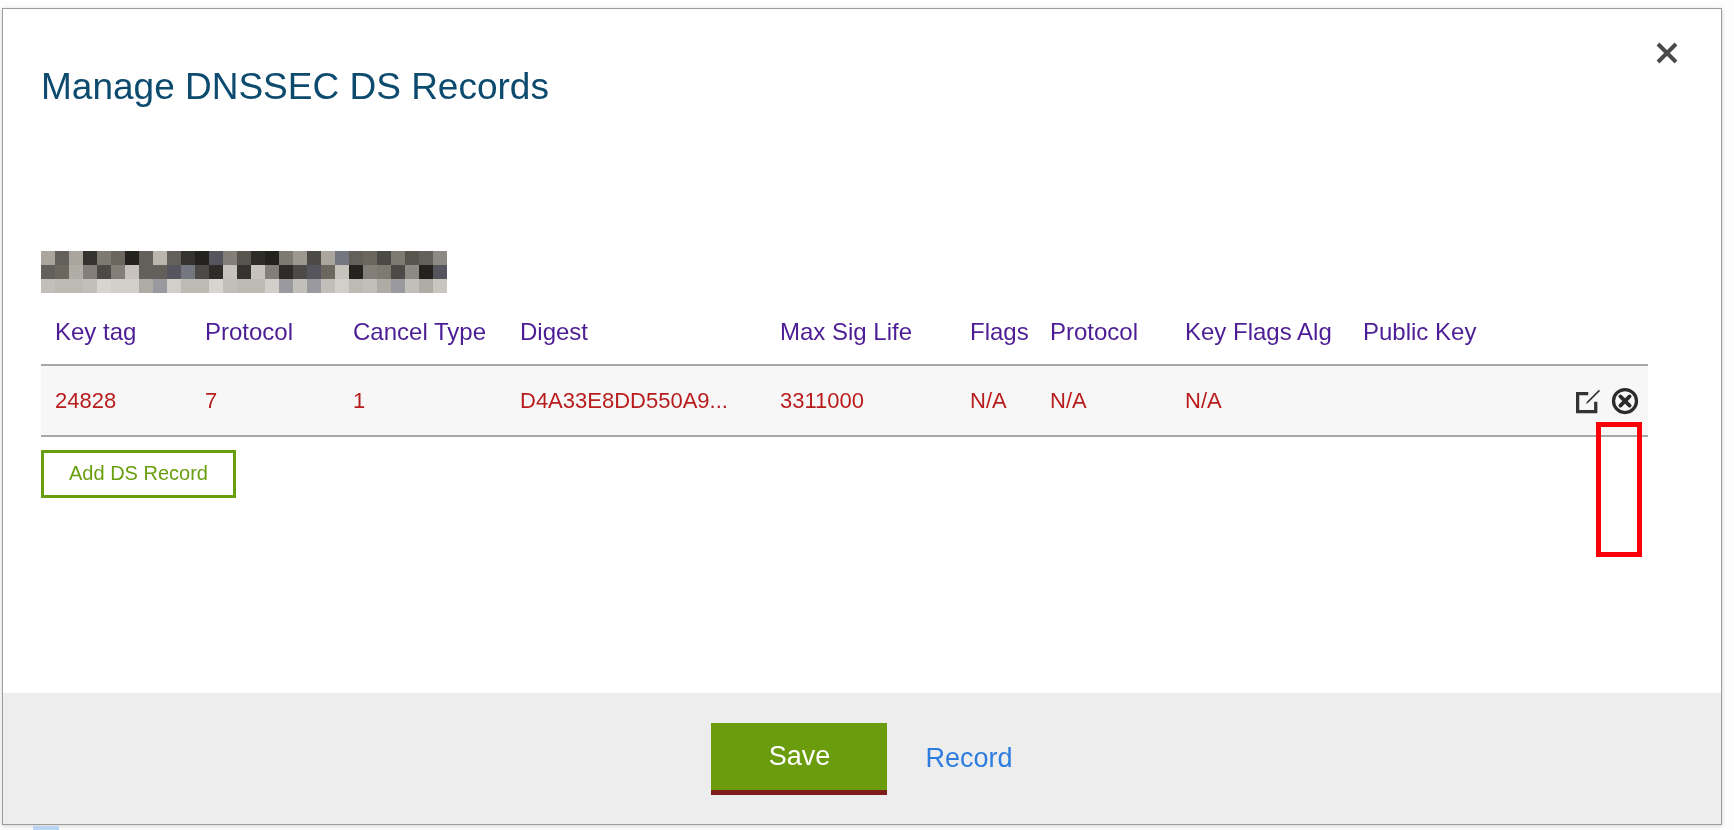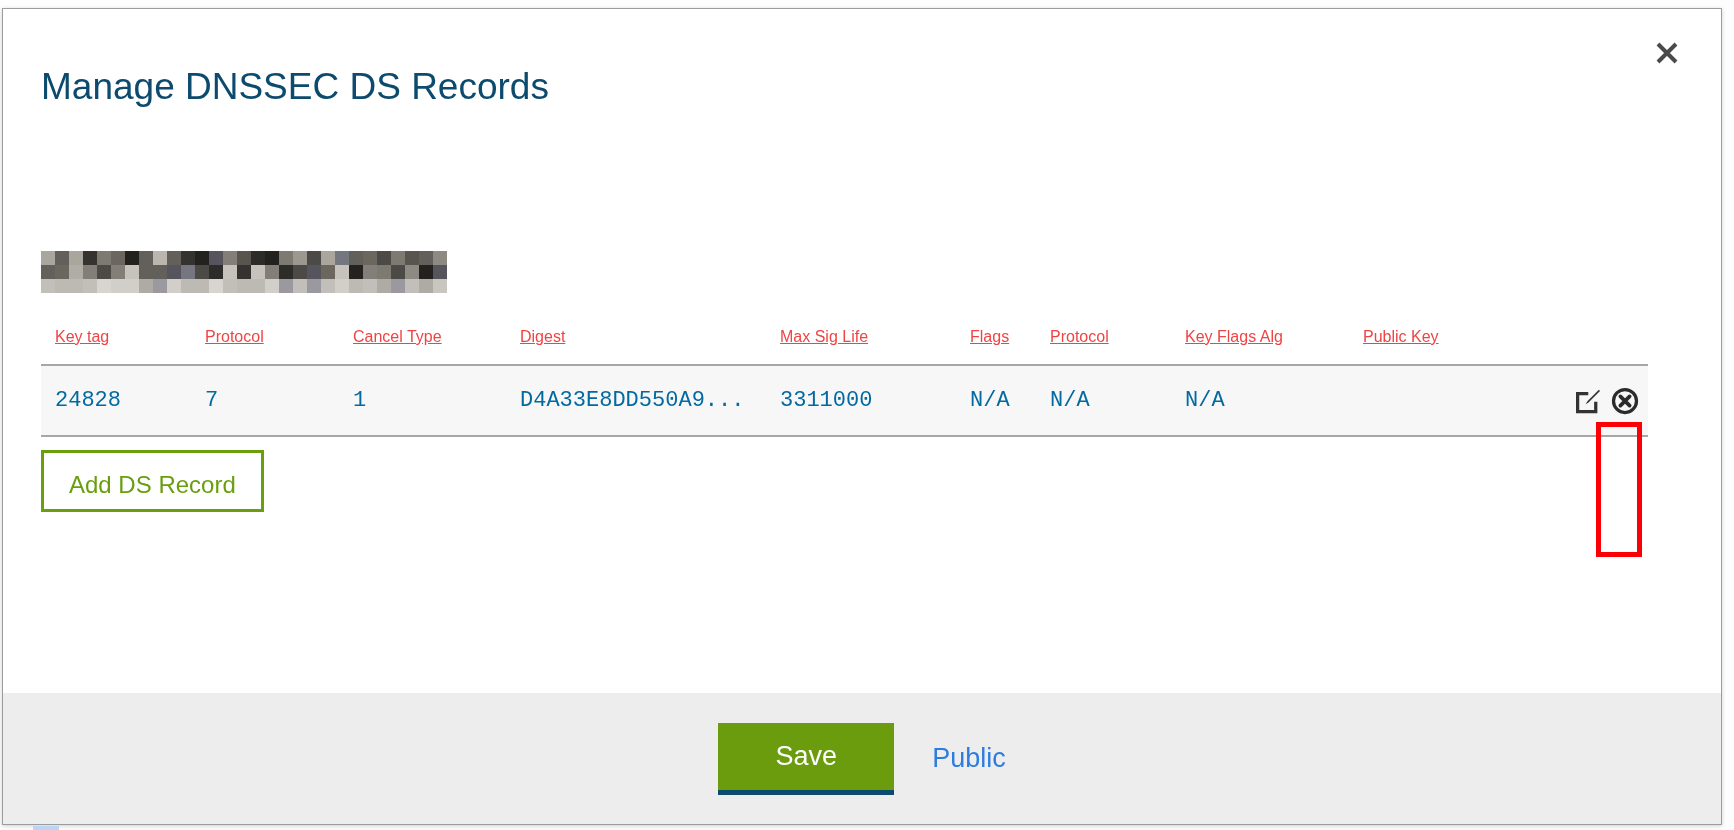--- a/index.html
+++ b/index.html
@@ -28,54 +28,54 @@
     width:406px; height:42px; display:grid;
     grid-template-columns:repeat(29, 14px);
     grid-template-rows:repeat(3, 14px);
   }
   .mosaic div { width:14px; height:14px; }
 
   .instruction { margin-top:22px; font-size:24px; line-height:30px; color:#333; }
 
   table.ds-table { margin-top:14px; border-collapse:collapse; table-layout:fixed; width:1607px; }
   .ds-table th {
-    font-weight:400; font-size:16px; text-align:left; color:#ef4444;
-    height:58px; vertical-align:bottom; padding:0 0 18px 14px; white-space:nowrap;text-decoration:underline;
+    font-weight:400; font-size:24px; text-align:left; color:#4c1d95;
+    height:58px; vertical-align:bottom; padding:0 0 18px 14px; white-space:nowrap;
   }
   .ds-table thead tr { border-bottom:2px solid #a7a7a7; }
   .ds-table tbody tr { height:71px; }
   .ds-table tbody tr:first-child { background:#f7f7f7; }
   .ds-table tbody tr:last-child { border-bottom:2px solid #a7a7a7; }
   .ds-table td {
-    font-size:22px; color:#0369a1; padding-left:14px; white-space:nowrap;
-    overflow:hidden; vertical-align:middle;font-family:Liberation Mono, monospace;
+    font-size:22px; color:#b91c1c; padding-left:14px; white-space:nowrap;
+    overflow:hidden; vertical-align:middle;
   }
   td.icon-cell { text-align:right; padding:0 8px 0 0; }
   .row-icon { display:inline-block; width:30px; height:30px; vertical-align:middle; cursor:pointer; }
   .row-icon + .row-icon { margin-left:8px; }
 
   .add-btn {
     margin-top:13px; display:inline-block; background:#fff;
     border:3px solid #699f0e; color:#699f0e;
-    font-size:24px; font-family:"Liberation Sans", sans-serif;
-    padding:18px 25px 10px 25px; cursor:pointer;
+    font-size:20px; font-family:"Liberation Sans", sans-serif;
+    padding:9px 25px 10px 25px; cursor:pointer;
   }
 
   .highlight-box {
     position:absolute; left:1593px; top:413px; width:46px; height:135px;
     border:5px solid #fb0007; pointer-events:none;
   }
 
   .footer {
     position:absolute; left:0; right:0; bottom:0; height:131px;
     background:#ededee; display:flex; align-items:center; justify-content:center; gap:38px;
   }
   .save-btn {
     width:176px; height:72px; background:#6a9c0e; border:none;
-    border-bottom:5px solid #0c4a6e; color:#fff; font-size:27px;
+    border-bottom:5px solid #7f1d1d; color:#fff; font-size:27px;
     font-family:"Liberation Sans", sans-serif; cursor:pointer;text-align:center;
   }
   .cancel-link { font-size:27px; color:#2d7de0; text-decoration:none; cursor:pointer; }
 
   .bg-artifact { position:absolute; left:33px; top:826px; width:26px; height:4px; background:#bcd5f5; }
 </style>
 </head>
 <body>
 
 <div class="modal">
@@ -230,18 +230,18 @@
         </tbody>
     </table>
 
     <button class="add-btn">Add DS Record</button>
   </div>
 
   <div class="highlight-box"></div>
 
   <div class="footer">
     <button class="save-btn">Save</button>
-    <a class="cancel-link">Public</a>
+    <a class="cancel-link">Record</a>
   </div>
 
 </div>
 
 <div class="bg-artifact"></div>
 
 </body></html>

